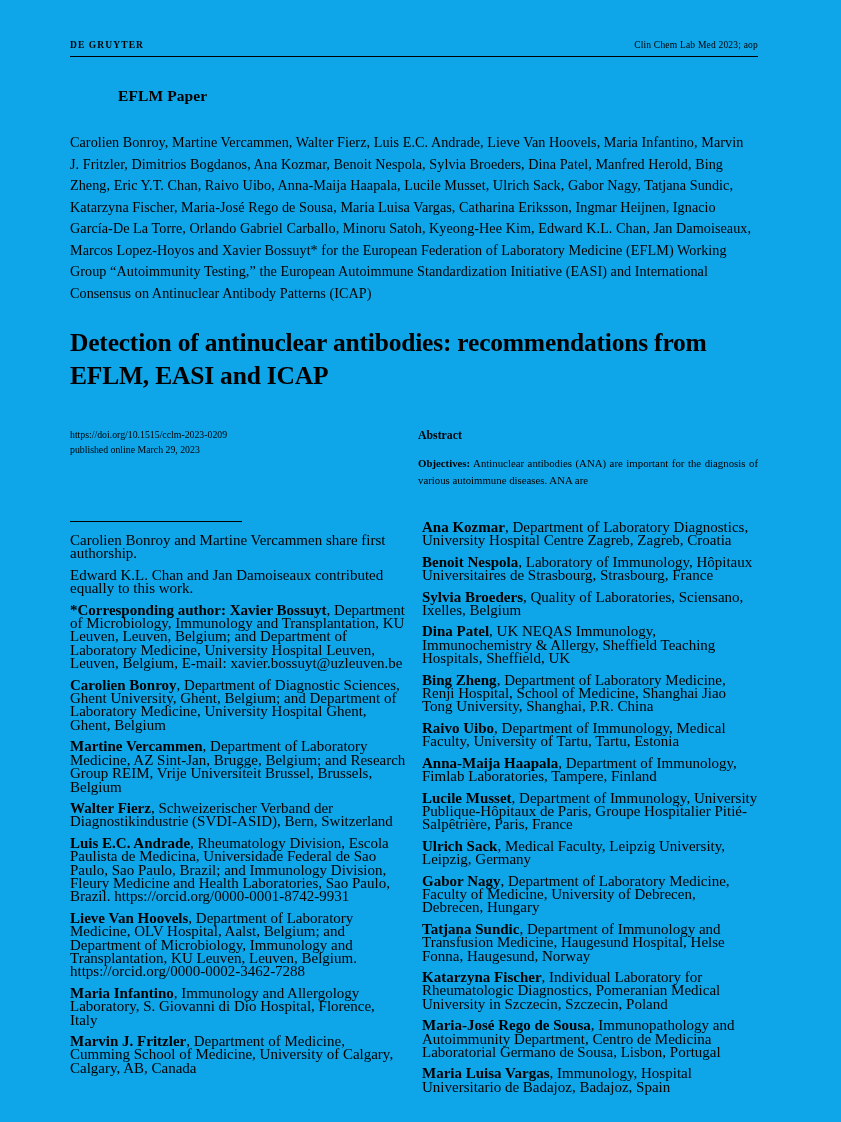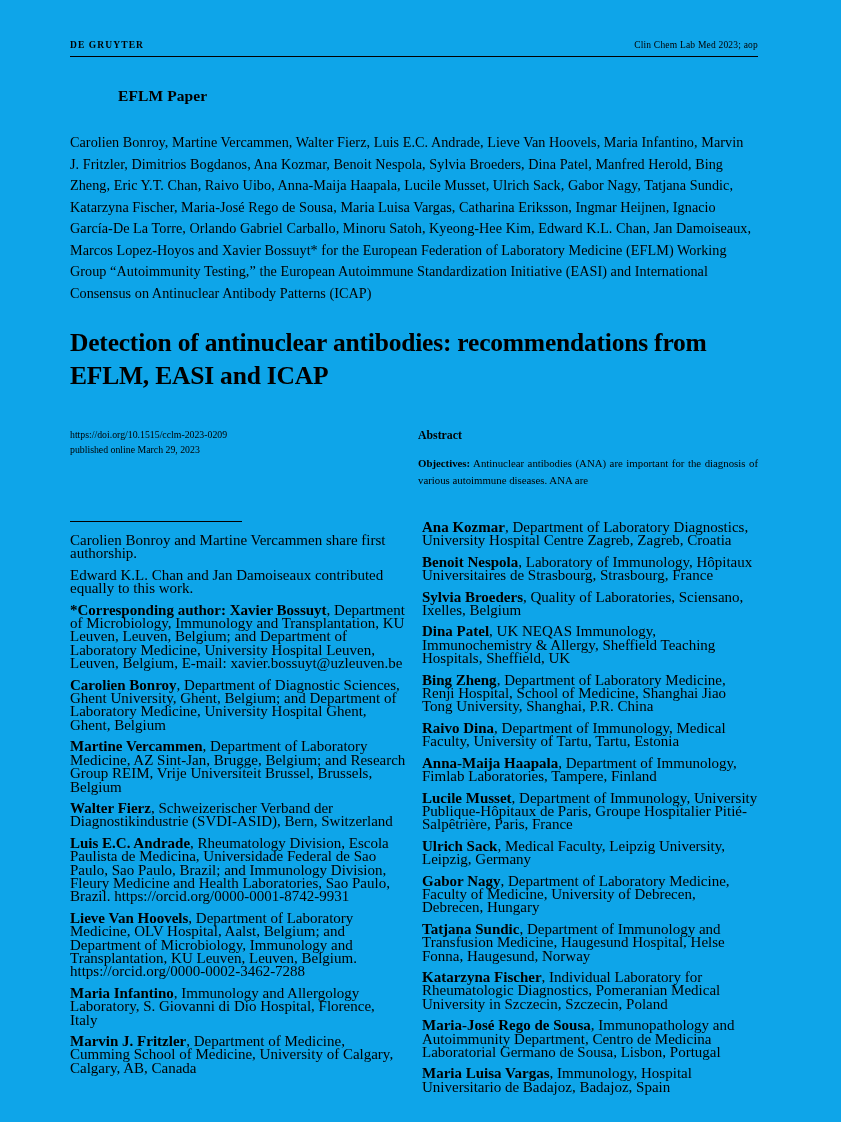--- a/index.html
+++ b/index.html
@@ -177,21 +177,21 @@
           <div class="foot-p"><b>Marvin J. Fritzler</b><span>, Department of Medicine, Cumming School of Medicine, University of Calgary, Calgary, AB, Canada</span></div>
         </div>
     </div>
     <div class="foot-col right">
       <div id="foot-right">
           <div class="foot-p"><b>Ana Kozmar</b><span>, Department of Laboratory Diagnostics, University Hospital Centre Zagreb, Zagreb, Croatia</span></div>
           <div class="foot-p"><b>Benoit Nespola</b><span>, Laboratory of Immunology, Hôpitaux Universitaires de Strasbourg, Strasbourg, France</span></div>
           <div class="foot-p"><b>Sylvia Broeders</b><span>, Quality of Laboratories, Sciensano, Ixelles, Belgium</span></div>
           <div class="foot-p"><b>Dina Patel</b><span>, UK NEQAS Immunology, Immunochemistry &amp; Allergy, Sheffield Teaching Hospitals, Sheffield, UK</span></div>
           <div class="foot-p"><b>Bing Zheng</b><span>, Department of Laboratory Medicine, Renji Hospital, School of Medicine, Shanghai Jiao Tong University, Shanghai, P.R. China</span></div>
-          <div class="foot-p"><b>Raivo Dina</b><span>, Department of Immunology, Medical Faculty, University of Tartu, Tartu, Estonia</span></div>
+          <div class="foot-p"><b>Raivo Uibo</b><span>, Department of Immunology, Medical Faculty, University of Tartu, Tartu, Estonia</span></div>
           <div class="foot-p"><b>Anna-Maija Haapala</b><span>, Department of Immunology, Fimlab Laboratories, Tampere, Finland</span></div>
           <div class="foot-p"><b>Lucile Musset</b><span>, Department of Immunology, University Publique-Hôpitaux de Paris, Groupe Hospitalier Pitié-Salpêtrière, Paris, France</span></div>
           <div class="foot-p"><b>Ulrich Sack</b><span>, Medical Faculty, Leipzig University, Leipzig, Germany</span></div>
           <div class="foot-p"><b>Gabor Nagy</b><span>, Department of Laboratory Medicine, Faculty of Medicine, University of Debrecen, Debrecen, Hungary</span></div>
           <div class="foot-p"><b>Tatjana Sundic</b><span>, Department of Immunology and Transfusion Medicine, Haugesund Hospital, Helse Fonna, Haugesund, Norway</span></div>
           <div class="foot-p"><b>Katarzyna Fischer</b><span>, Individual Laboratory for Rheumatologic Diagnostics, Pomeranian Medical University in Szczecin, Szczecin, Poland</span></div>
           <div class="foot-p"><b>Maria-José Rego de Sousa</b><span>, Immunopathology and Autoimmunity Department, Centro de Medicina Laboratorial Germano de Sousa, Lisbon, Portugal</span></div>
           <div class="foot-p"><b>Maria Luisa Vargas</b><span>, Immunology, Hospital Universitario de Badajoz, Badajoz, Spain</span></div>
         </div>
     </div>

